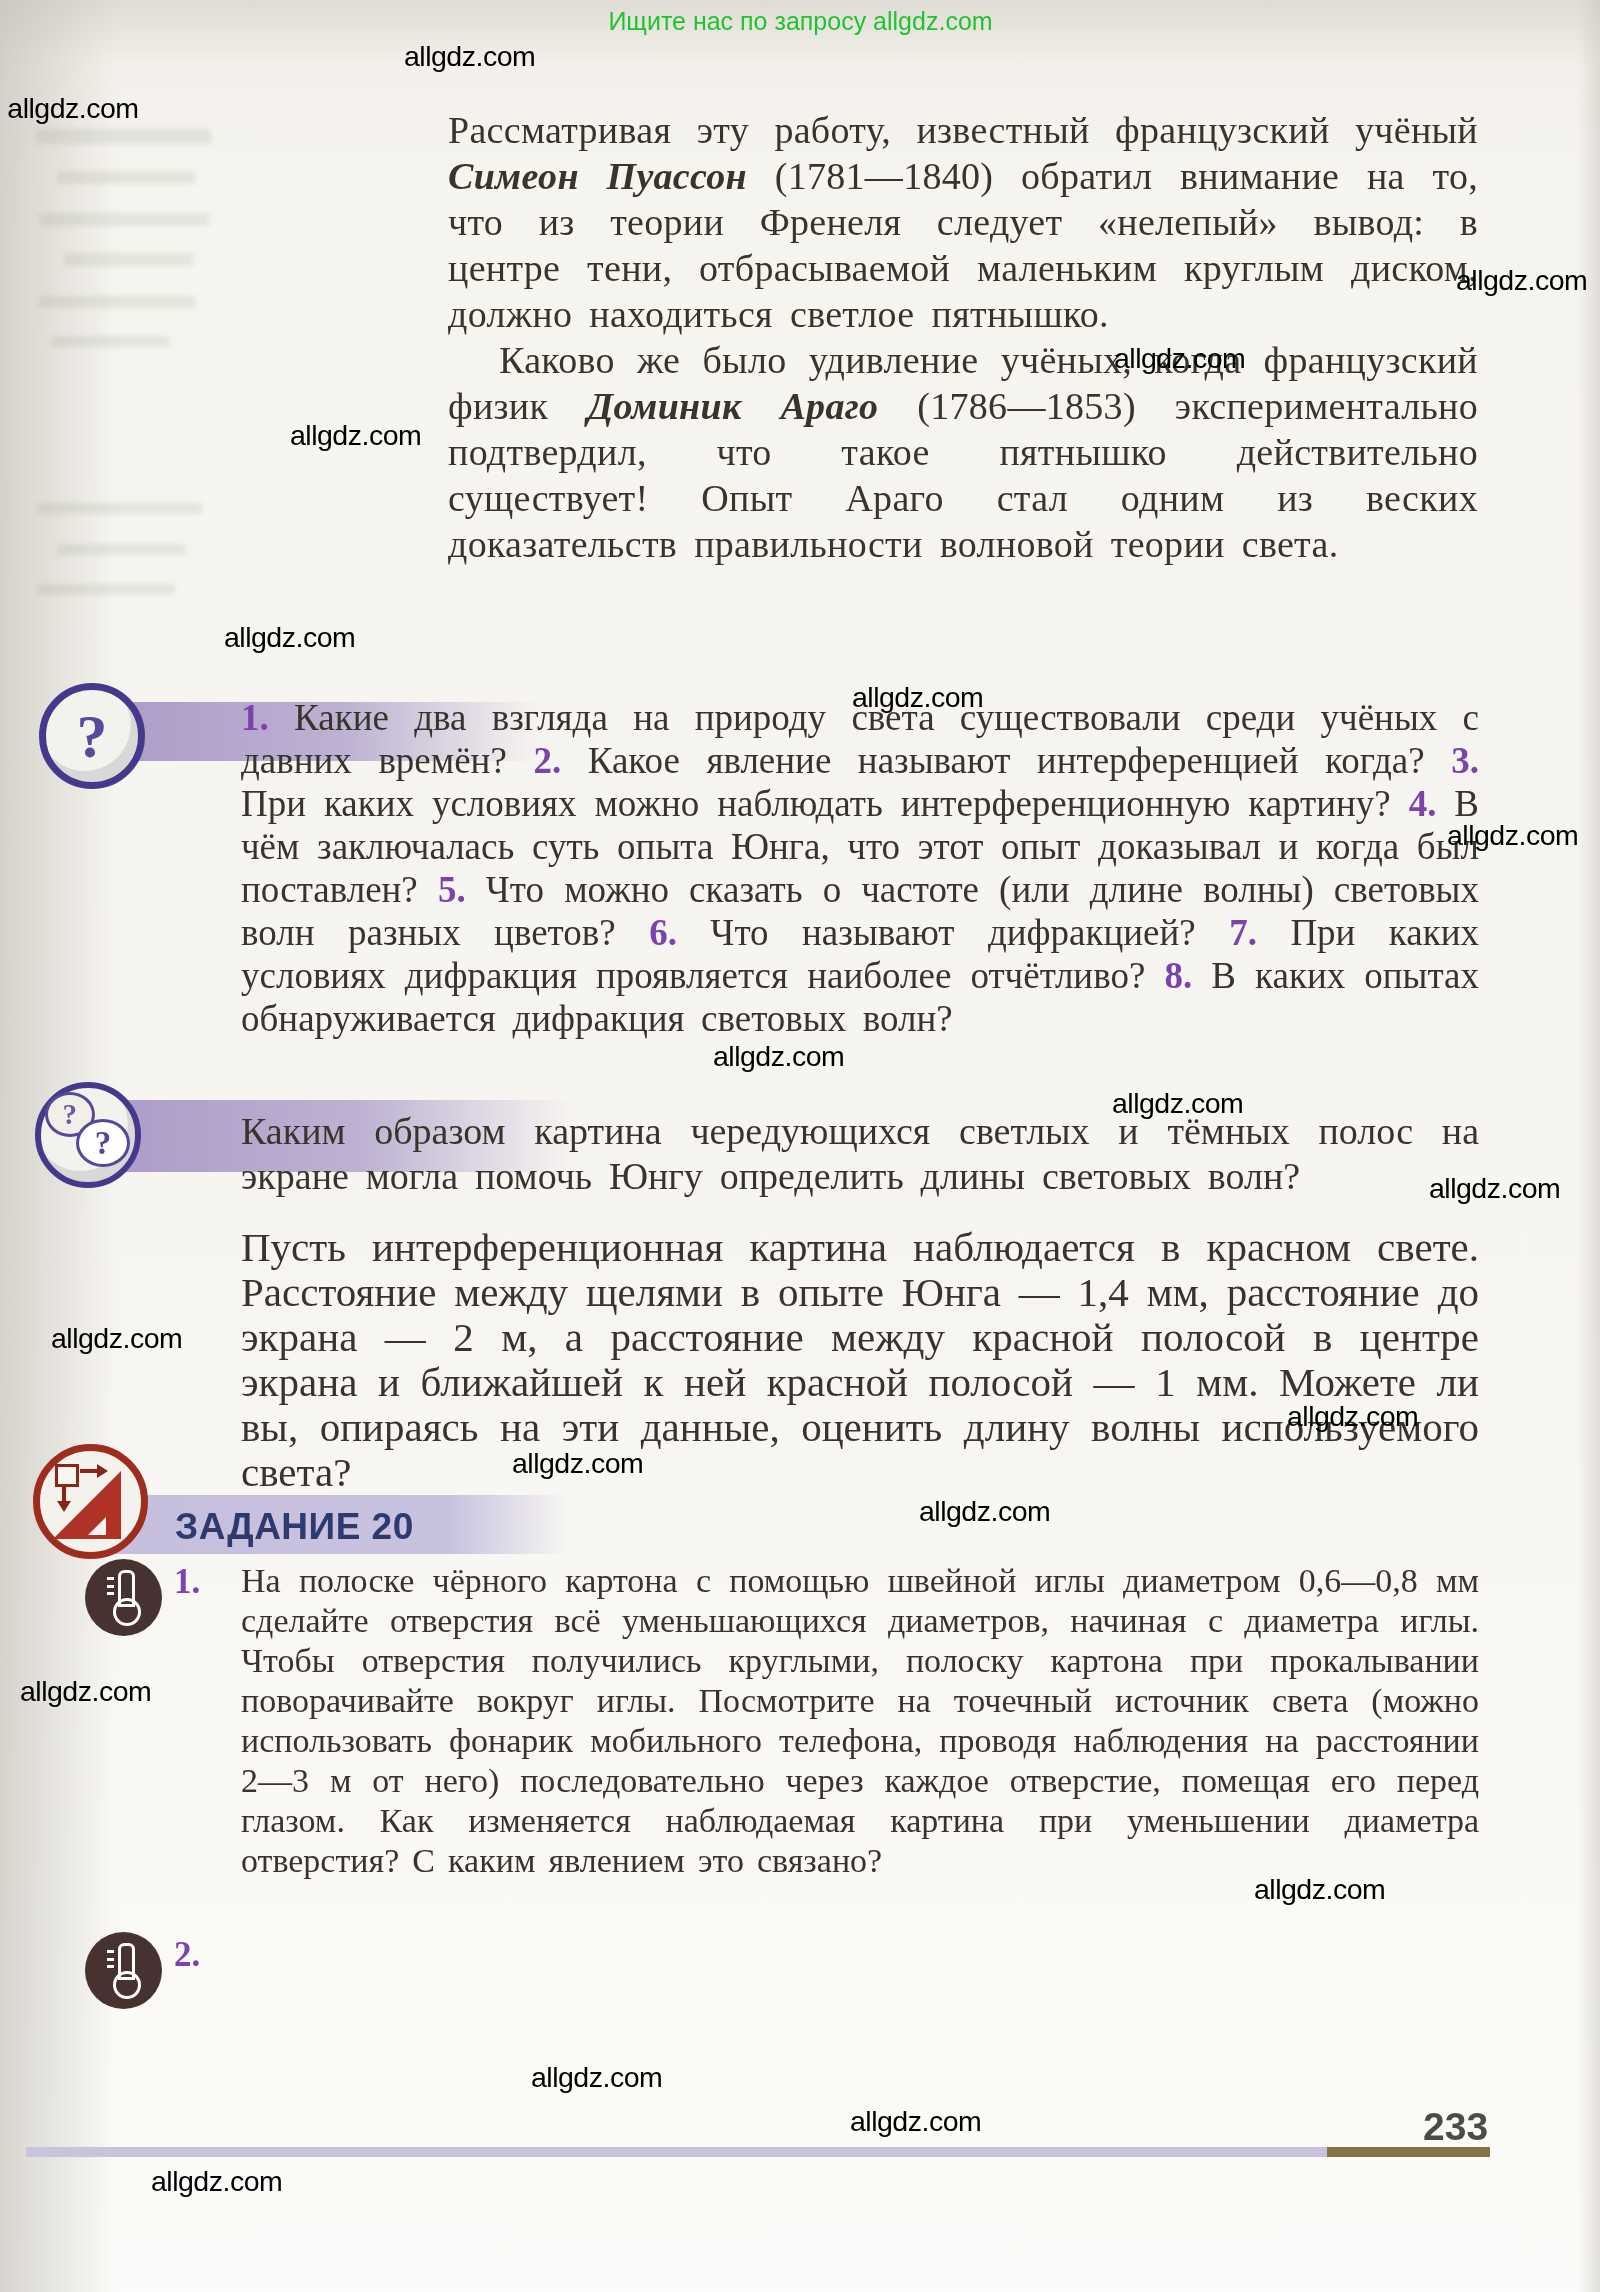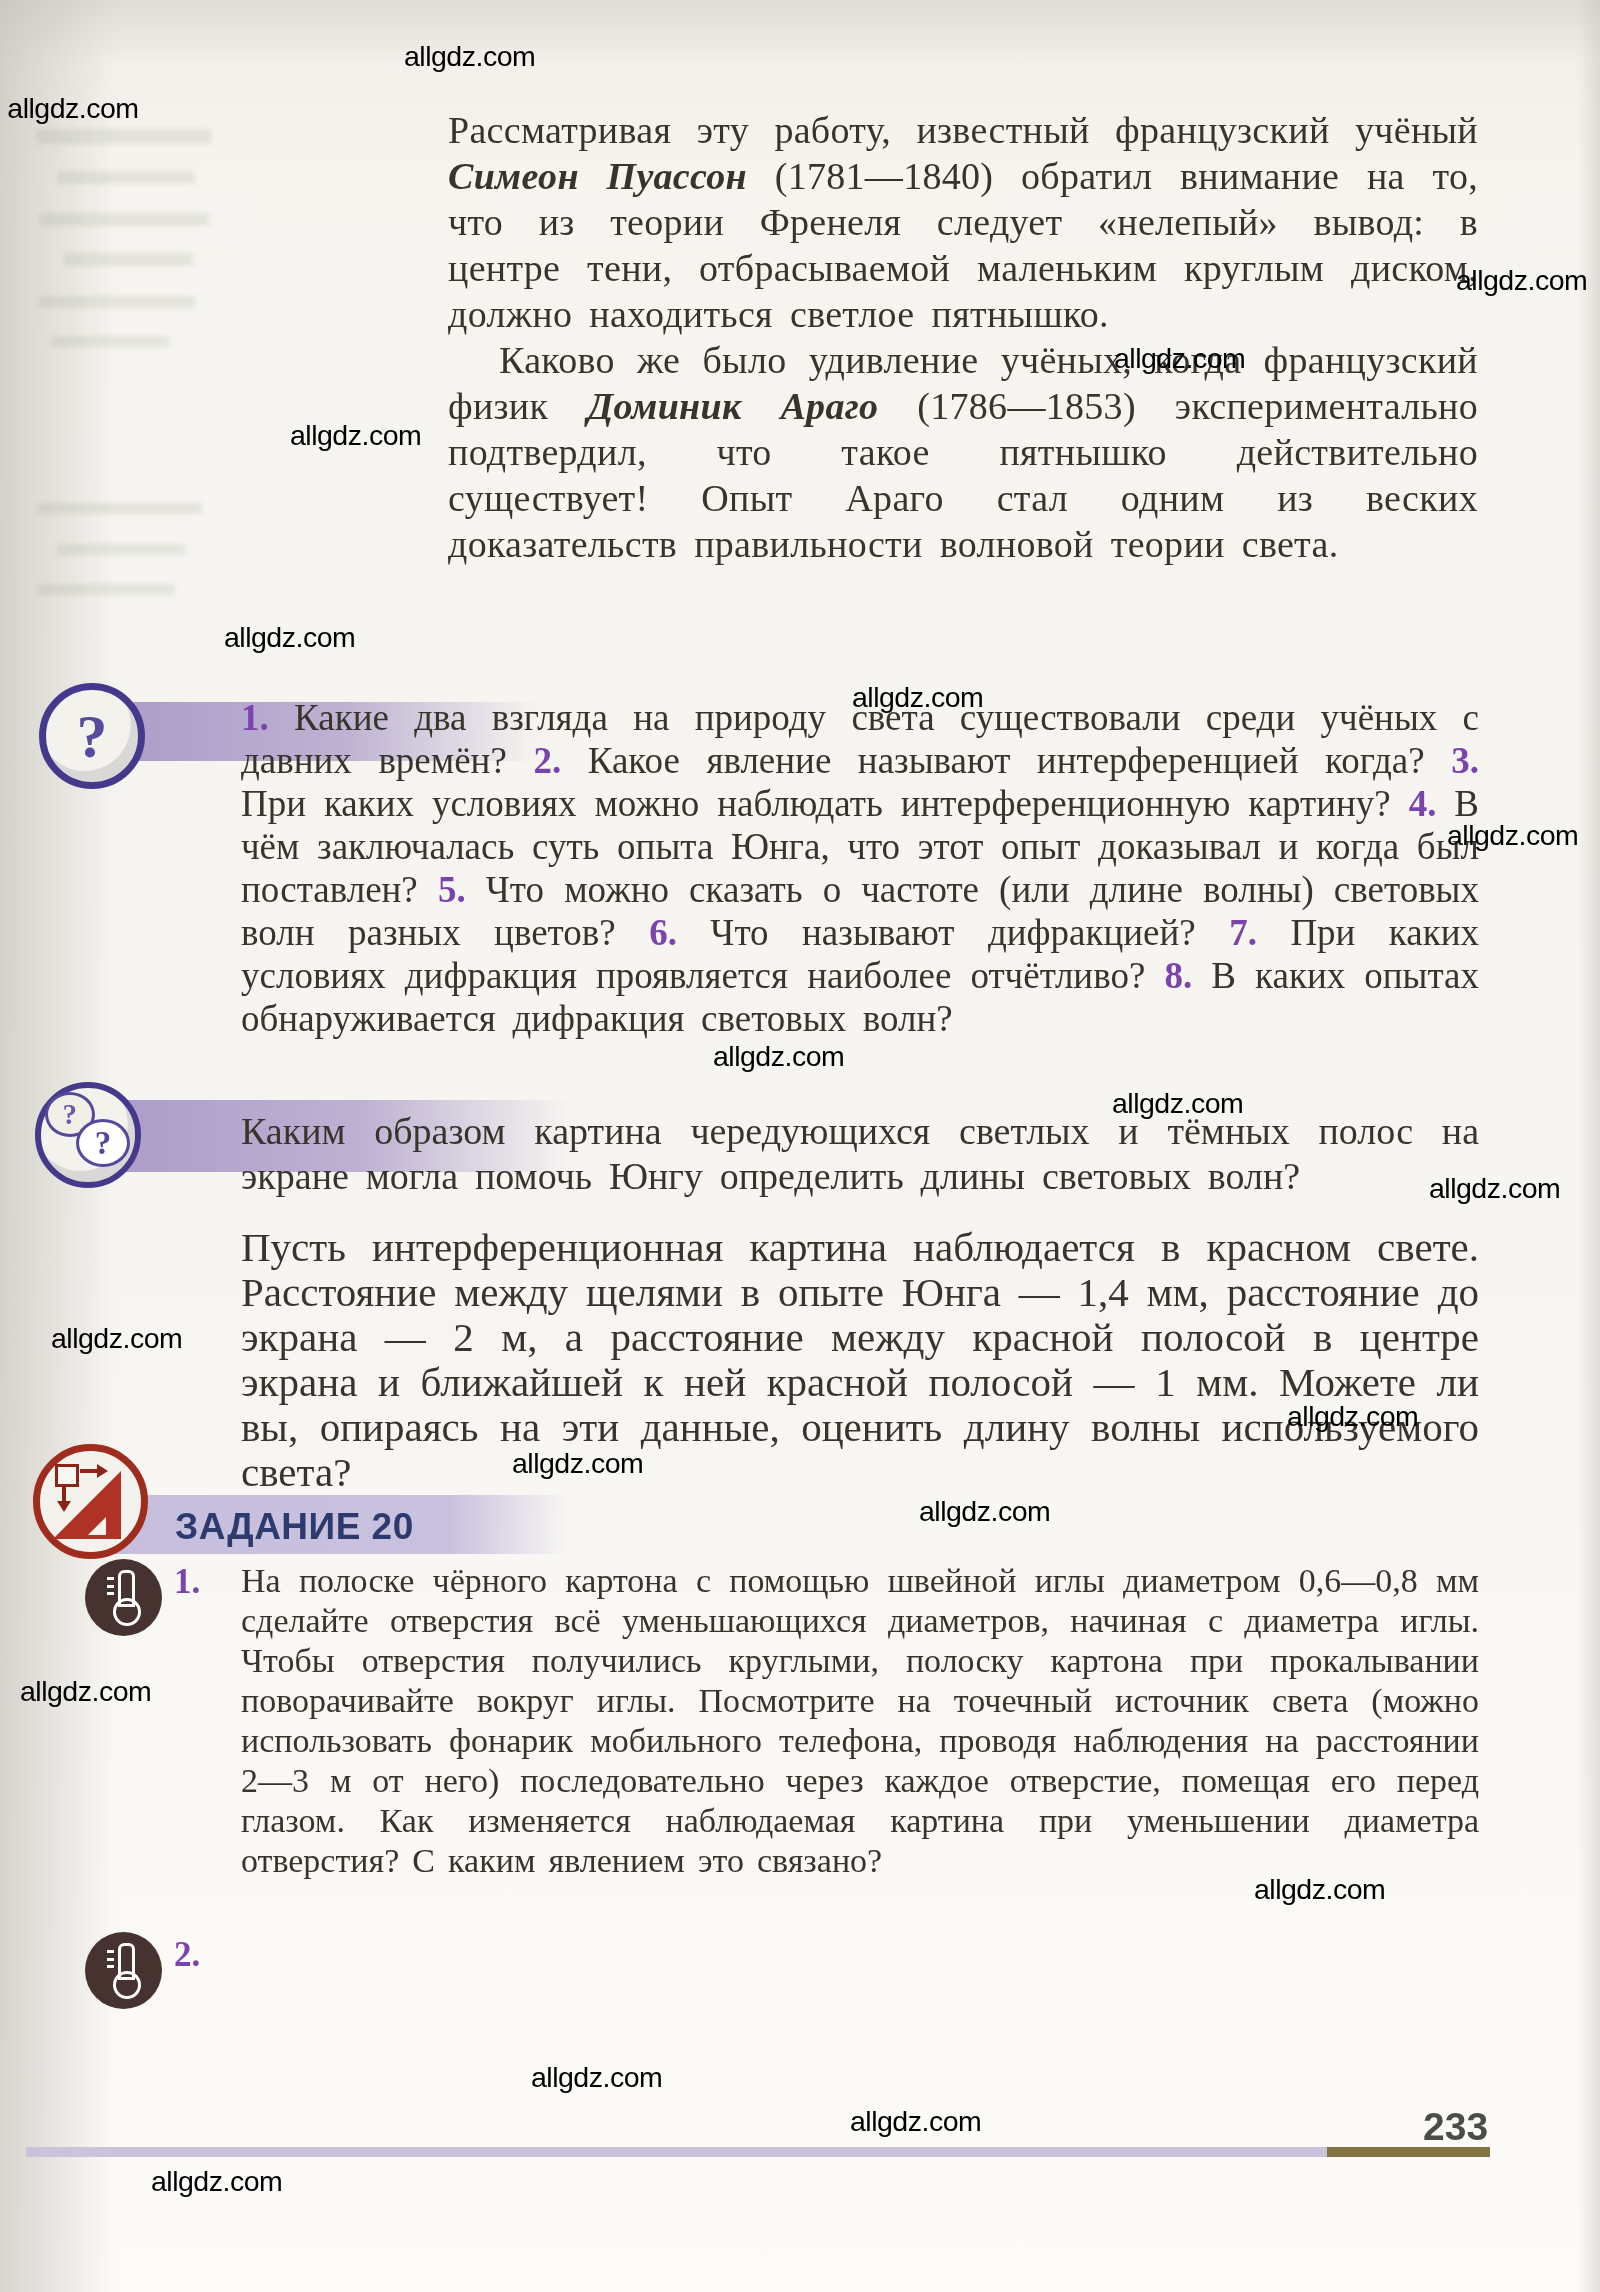--- a/index.html
+++ b/index.html
@@ -103,20 +103,21 @@
   <div class="bleed" style="left:37px;top:129px;width:174px;height:14.7px"></div>
   <div class="bleed" style="left:57px;top:171px;width:138px;height:13px"></div>
   <div class="bleed" style="left:39px;top:213px;width:170px;height:13px"></div>
   <div class="bleed" style="left:64px;top:253px;width:129px;height:13px"></div>
   <div class="bleed" style="left:39px;top:296px;width:156px;height:12px"></div>
   <div class="bleed" style="left:51px;top:336px;width:119px;height:11px"></div>
   <div class="bleed" style="left:37px;top:503px;width:165px;height:11px"></div>
   <div class="bleed" style="left:57px;top:544px;width:129px;height:11px"></div>
   <div class="bleed" style="left:37px;top:584px;width:138px;height:11px"></div>
 
+  <div class="promo">Ищите нас по запросу allgdz.com</div>
 
   <span class="wm" style="left:404px;top:40px">allgdz.com</span>
   <span class="wm" style="left:7.3px;top:92px">allgdz.com</span>
   <span class="wm" style="left:1456px;top:264px">allgdz.com</span>
   <span class="wm" style="left:1114px;top:342px">allgdz.com</span>
   <span class="wm" style="left:290px;top:419px">allgdz.com</span>
   <span class="wm" style="left:224px;top:621px">allgdz.com</span>
   <span class="wm" style="left:852px;top:681px">allgdz.com</span>
   <span class="wm" style="left:1447px;top:819px">allgdz.com</span>
   <span class="wm" style="left:713px;top:1040px">allgdz.com</span>

